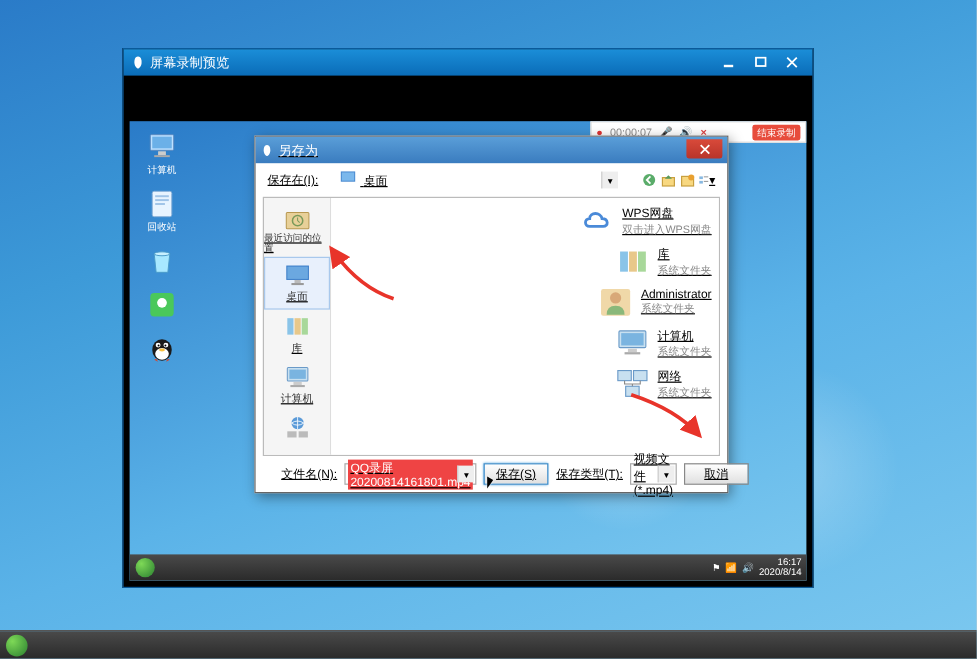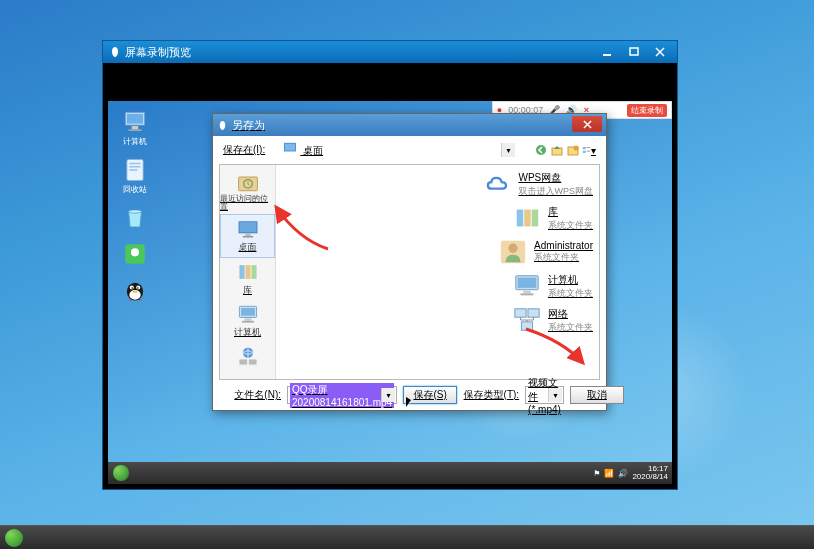--- a/index.html
+++ b/index.html
@@ -60,21 +60,21 @@
     
     .file-list { flex: 1; background: #fff; overflow-y: auto; padding: 2px; }
     .file-item { display: flex; align-items: center; gap: 6px; padding: 3px 4px; font-size: 10px; justify-content: flex-end; }
     .file-ico { width: 30px; height: 28px; flex-shrink: 0; }
     .file-text .sub { color: #888; font-size: 9px; }
     
     .dlg-bottom { padding: 6px 10px; display: flex; gap: 4px; font-size: 10px; }
     .brow { display: flex; align-items: center; gap: 6px; }
     .brow label { width: 58px; text-align: right; }
     .brow .field { flex: 1; height: 18px; border: 1px solid #aaa; display: flex; align-items: center; padding: 0 2px; position: relative; }
-    .filename-sel { background: #8b5cf6; color: #fff; padding: 0 2px; font-size: 10px; }
+    .filename-sel { background: #ef4444; color: #fff; padding: 0 2px; font-size: 10px; }
     .dd-arrow { position: absolute; right: 1px; top: 1px; bottom: 1px; width: 14px; background: #eee; border-left: 1px solid #ccc; display: flex; align-items: center; justify-content: center; font-size: 8px; }
     .dlg-btn { width: 54px; height: 18px; border: 1px solid #888; background: linear-gradient(#fefefe,#e0e0e0); font-size: 10px; display: flex; align-items: center; justify-content: center; }
     .dlg-btn.focus { border: 1px solid #3a8ac8; box-shadow: 0 0 2px #5ba8e0; position: relative; }
     .cursor-arrow { position: absolute; width: 10px; height: 14px; }
     .cursor-arrow::before { content: ''; position: absolute; width: 0; height: 0; border-left: 5px solid #000; border-top: 3px solid transparent; border-bottom: 7px solid transparent; filter: drop-shadow(0 0 1px #fff); }
     
     
     .arrow-svg { position: absolute; pointer-events: none; }
   </style>
 </head>

